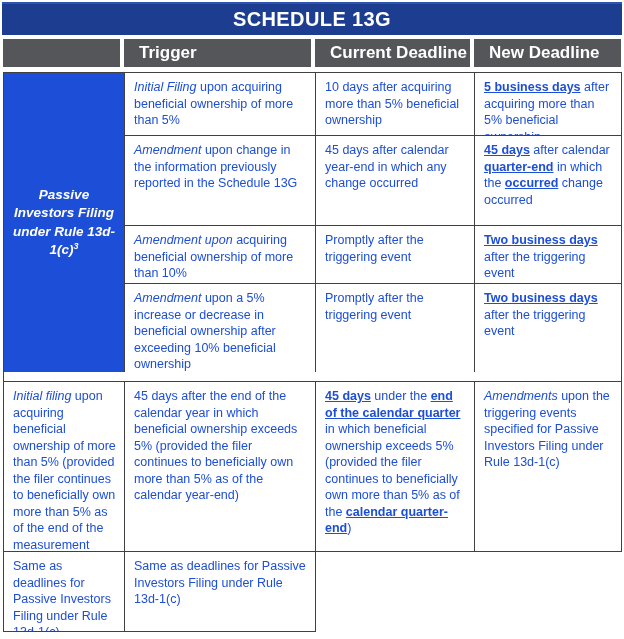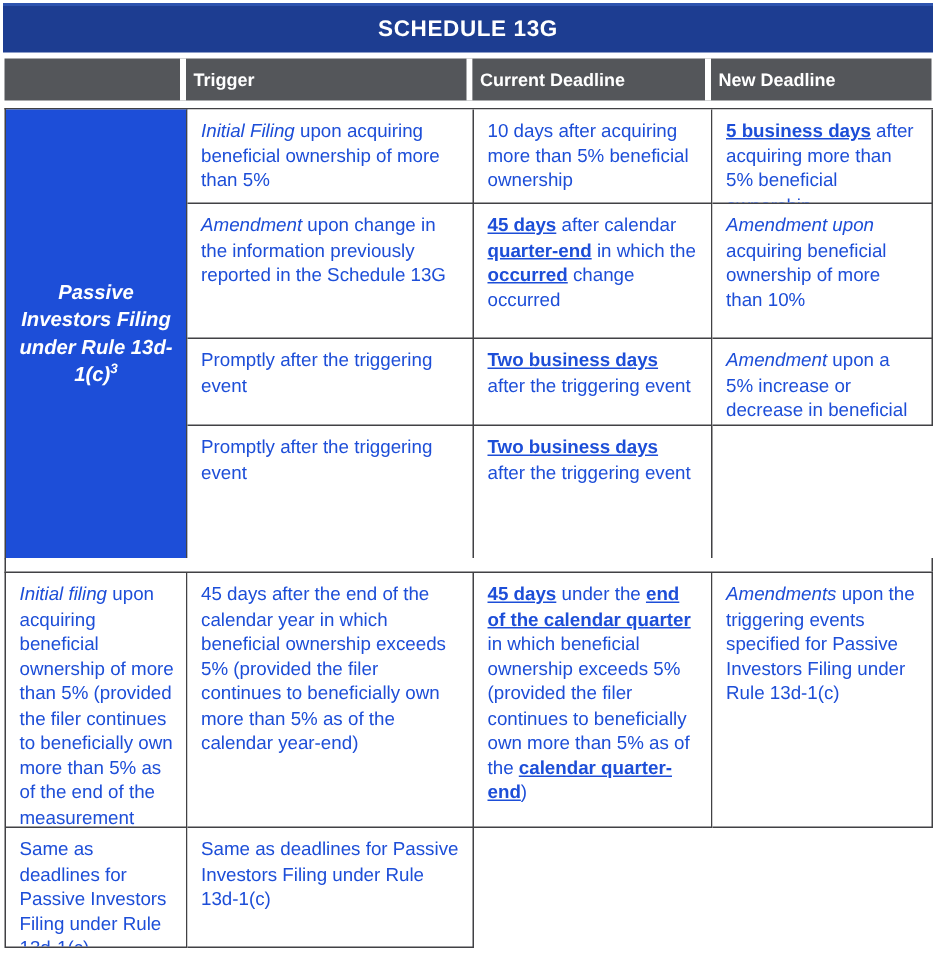--- a/index.html
+++ b/index.html
@@ -1,27 +1,27 @@
 <!DOCTYPE html>
 <html><head>
 <meta charset="utf-8">
 <style>
   html,body{margin:0;padding:0;background:#ffffff;}
   .page{position:relative;width:624px;height:639px;background:#ffffff;
         font-family:"Liberation Sans",sans-serif;overflow:hidden;}
 
   .titlebar{position:absolute;left:2px;top:2px;width:620px;height:33px;
             background:#1d3d91;border-top:2px solid #2d53ae;box-sizing:border-box;
-            color:#ffffff;font-weight:bold;font-size:15px;letter-spacing:.4px;
+            color:#ffffff;font-weight:bold;font-size:20px;letter-spacing:.4px;
             display:flex;align-items:center;justify-content:center;}
 
   .headerrow{position:absolute;left:3px;top:39px;width:618px;height:28px;
              display:grid;grid-template-columns:121px 191px 159px 147px;}
-  .headercell{background:#54565a;color:#ffffff;font-weight:bold;font-size:12px;
-              display:flex;align-items:center;padding-left:5px;box-sizing:border-box;
+  .headercell{background:#54565a;color:#ffffff;font-weight:bold;font-size:17px;
+              display:flex;align-items:center;padding-left:15px;box-sizing:border-box;
               border-right:4px solid #ffffff;}
   .headercell.last{border-right:none;}
 
   .grid{position:absolute;left:3px;width:619px;display:grid;
         grid-template-columns:121px 191px 159px 147px;
         border-top:1px solid #414144;border-left:1px solid #414144;box-sizing:border-box;}
   .g1{top:72px;grid-template-rows:63px 90px 58px 89px;}
   .g2{top:381px;grid-template-rows:170px 80px;}
 
   .cell{background:#ffffff;border-right:1px solid #414144;border-bottom:1px solid #414144;
@@ -59,20 +59,21 @@
   </div>
 
   <div class="grid g1">
     <div class="groupcell">
       <div><span>Passive Investors Filing under Rule 13d-1(c)</span><sup>3</sup></div>
     </div>
     <div class="cell"><span class="it">Initial Filing</span><span> upon acquiring beneficial ownership of more than 5%</span></div>
     <div class="cell"><span>10 days after acquiring more than 5% beneficial ownership</span></div>
     <div class="cell"><span class="bu">5 business days</span><span> after acquiring more than 5% beneficial ownership</span></div>
     <div class="cell"><span class="it">Amendment</span><span> upon change in the information previously reported in the Schedule 13G</span></div>
+    <div class="cell"><span>45 days after calendar year-end in which any change occurred</span></div>
     <div class="cell"><span class="bu">45 days</span><span> after calendar </span><span class="bu">quarter-end</span><span> in which the </span><span class="bu">occurred</span><span> change occurred</span></div>
     <div class="cell"><span class="it">Amendment upon</span><span> acquiring beneficial ownership of more than 10%</span></div>
     <div class="cell"><span>Promptly after the triggering event</span></div>
     <div class="cell"><span class="bu">Two business days</span><span> after the triggering event</span></div>
     <div class="cell"><span class="it">Amendment</span><span> upon a 5% increase or decrease in beneficial ownership after exceeding 10% beneficial ownership</span></div>
     <div class="cell"><span>Promptly after the triggering event</span></div>
     <div class="cell"><span class="bu">Two business days</span><span> after the triggering event</span></div>
   </div>
 
   <div class="gapband"></div>

